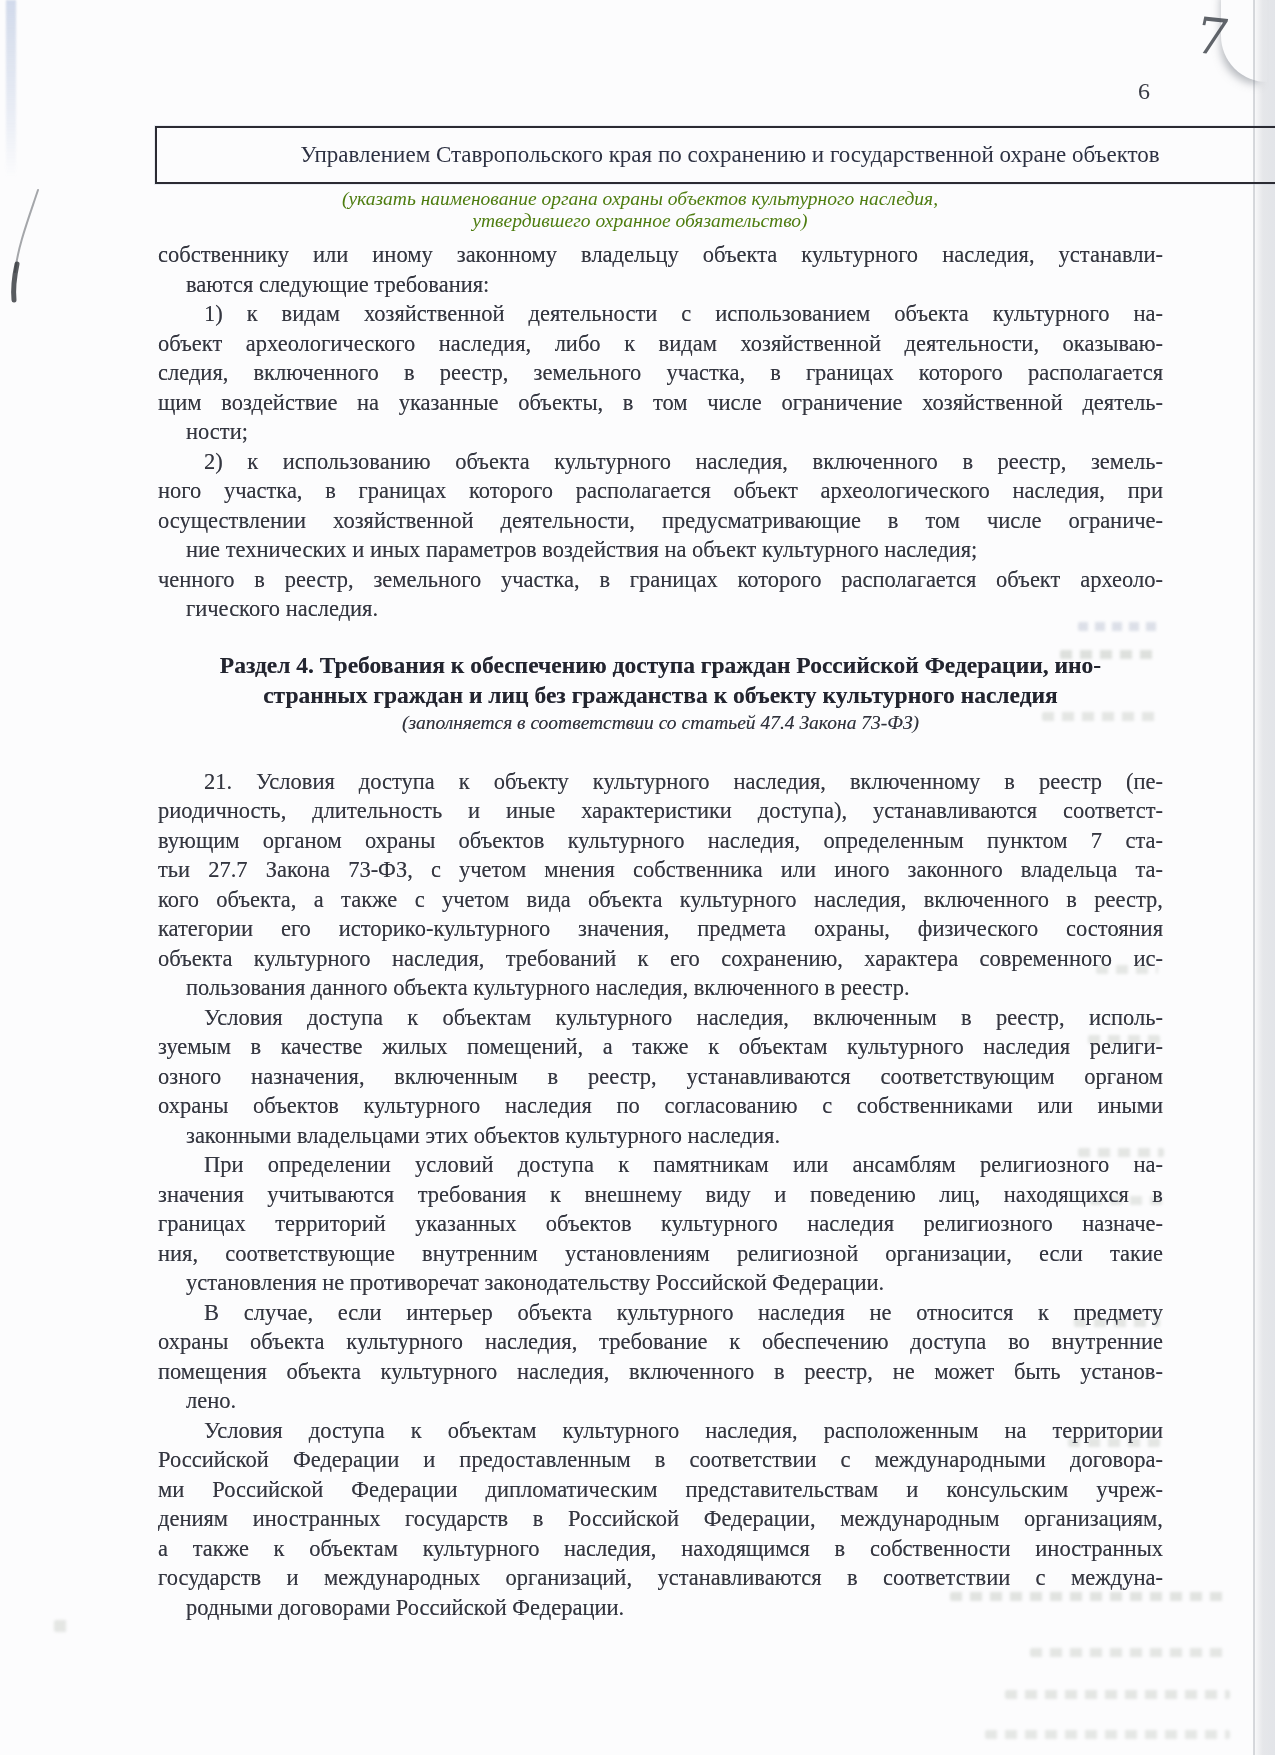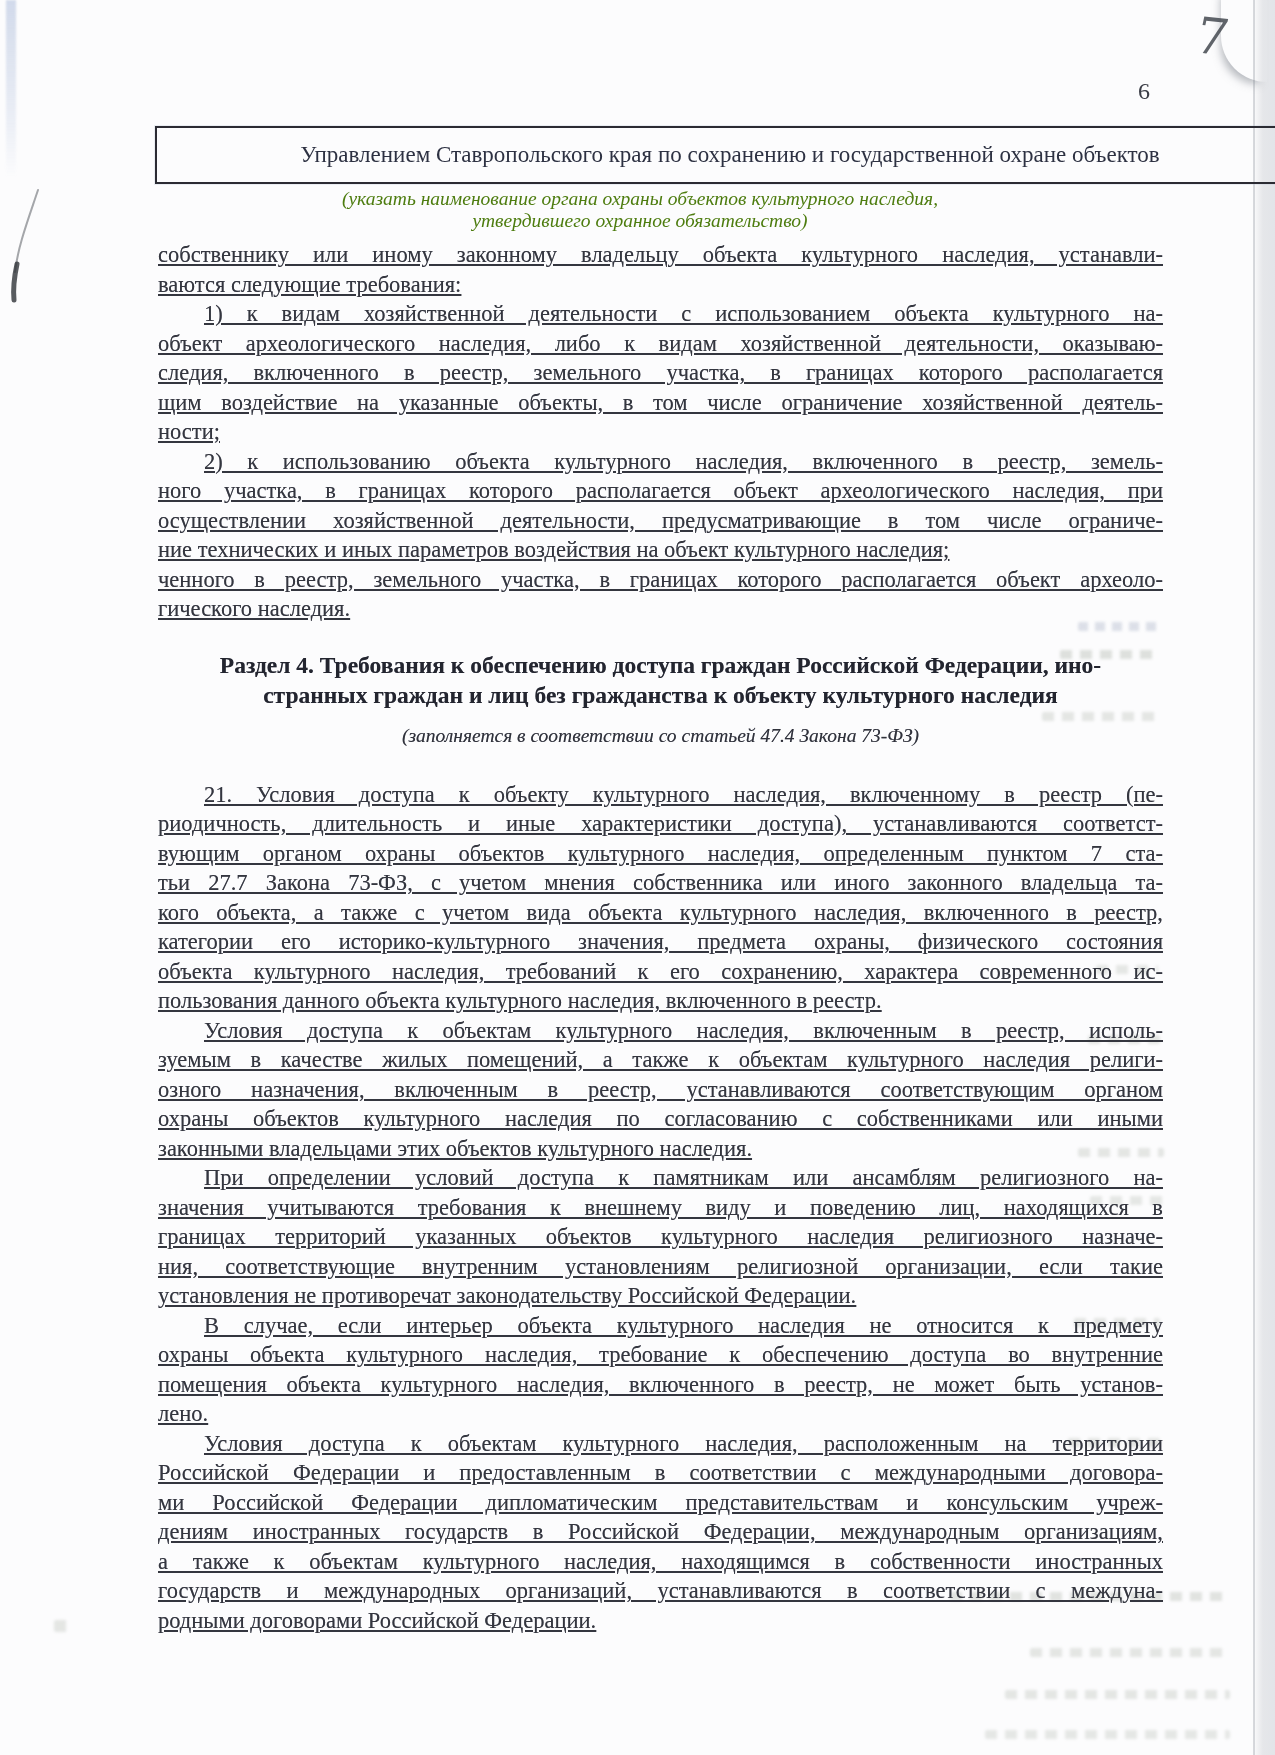--- a/index.html
+++ b/index.html
@@ -83,33 +83,32 @@
   
   .body-text{
     position:absolute;left:158px;top:240px;width:1005px;
     font-size:22.5px;line-height:29.5px;
     text-shadow:0 0 .4px rgba(55,58,78,.55);
   }
   .para{margin:0;}
   .line{
     text-align:justify;
     text-align-last:justify;
-    text-decoration:underline;
-  }
-  .line.last{text-align-last:left;}
+  }
+  .line.last{text-align-last:left;margin-left:28px;}
   .line.indent{text-indent:46px;}
   .section-heading{
     margin-top:26px;
     text-align:center;
     font-weight:bold;
     font-size:23.5px;line-height:30px;color:#23252f;
   }
   .section-caption{
     text-align:center;font-style:italic;font-weight:normal;
-    font-size:19.5px;line-height:26px;color:#30323b;margin-top:13px;
+    font-size:19.5px;line-height:26px;color:#30323b;
   }
   .part2{margin-top:31px;}
 </style>
 </head>
 <body>
 
 <div class="page">
 
   <div class="scan-edge"></div>
   <div class="scan-edge-line"></div>

